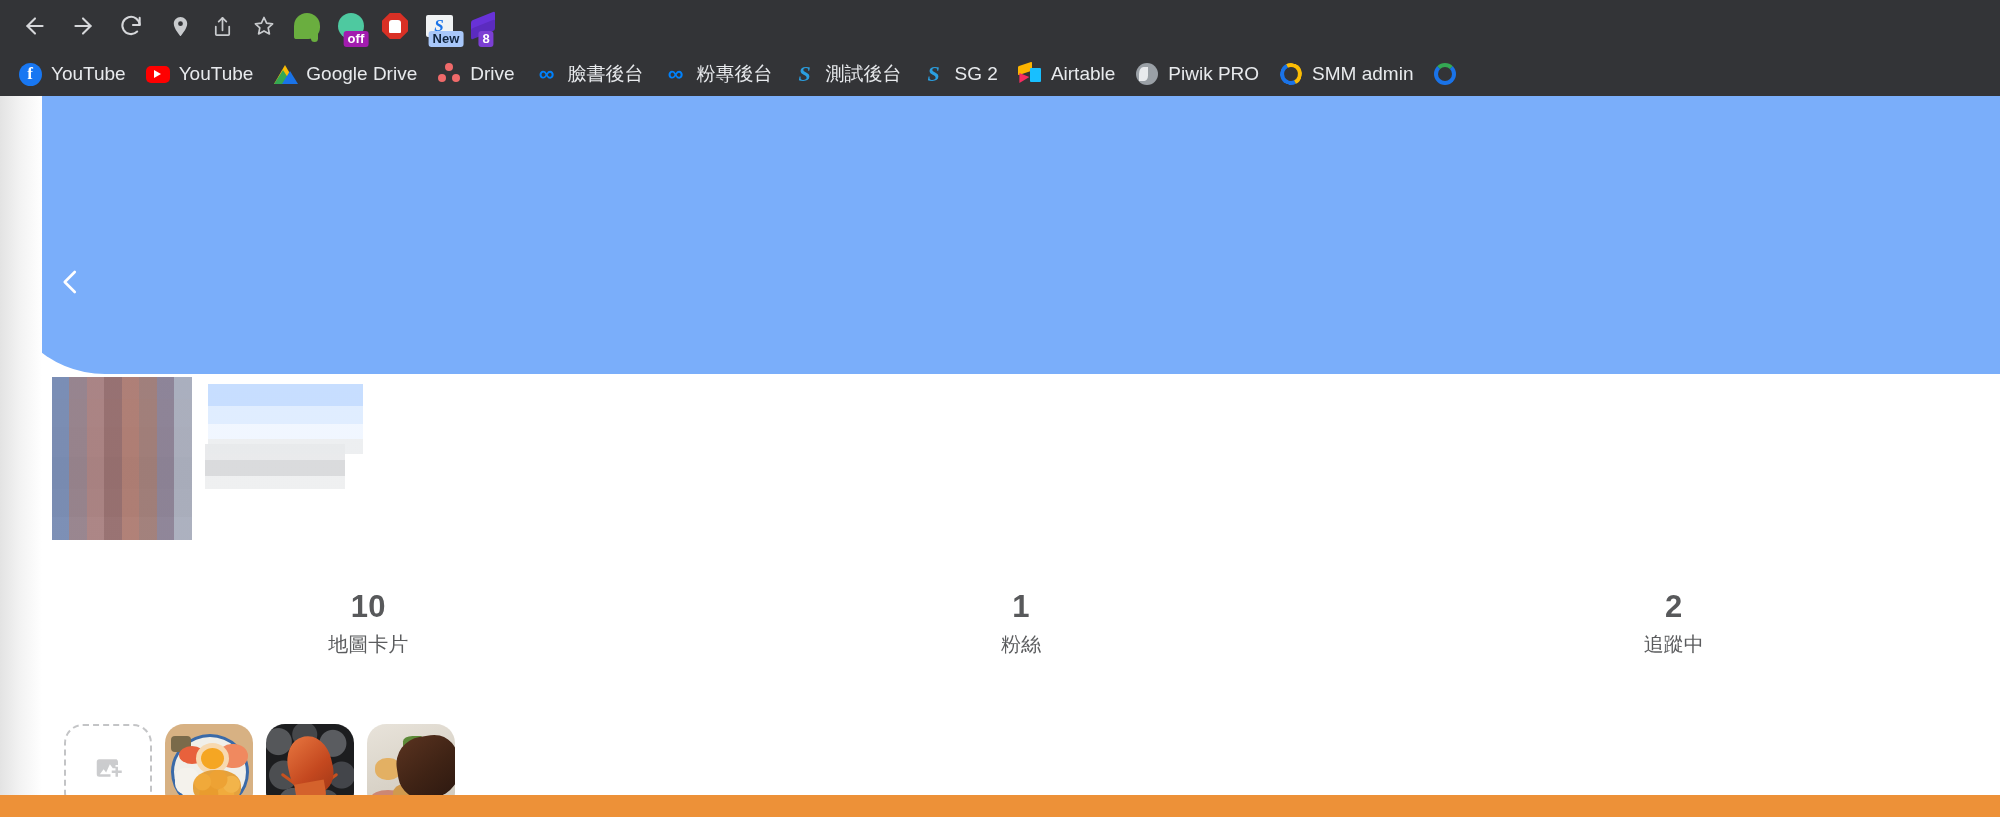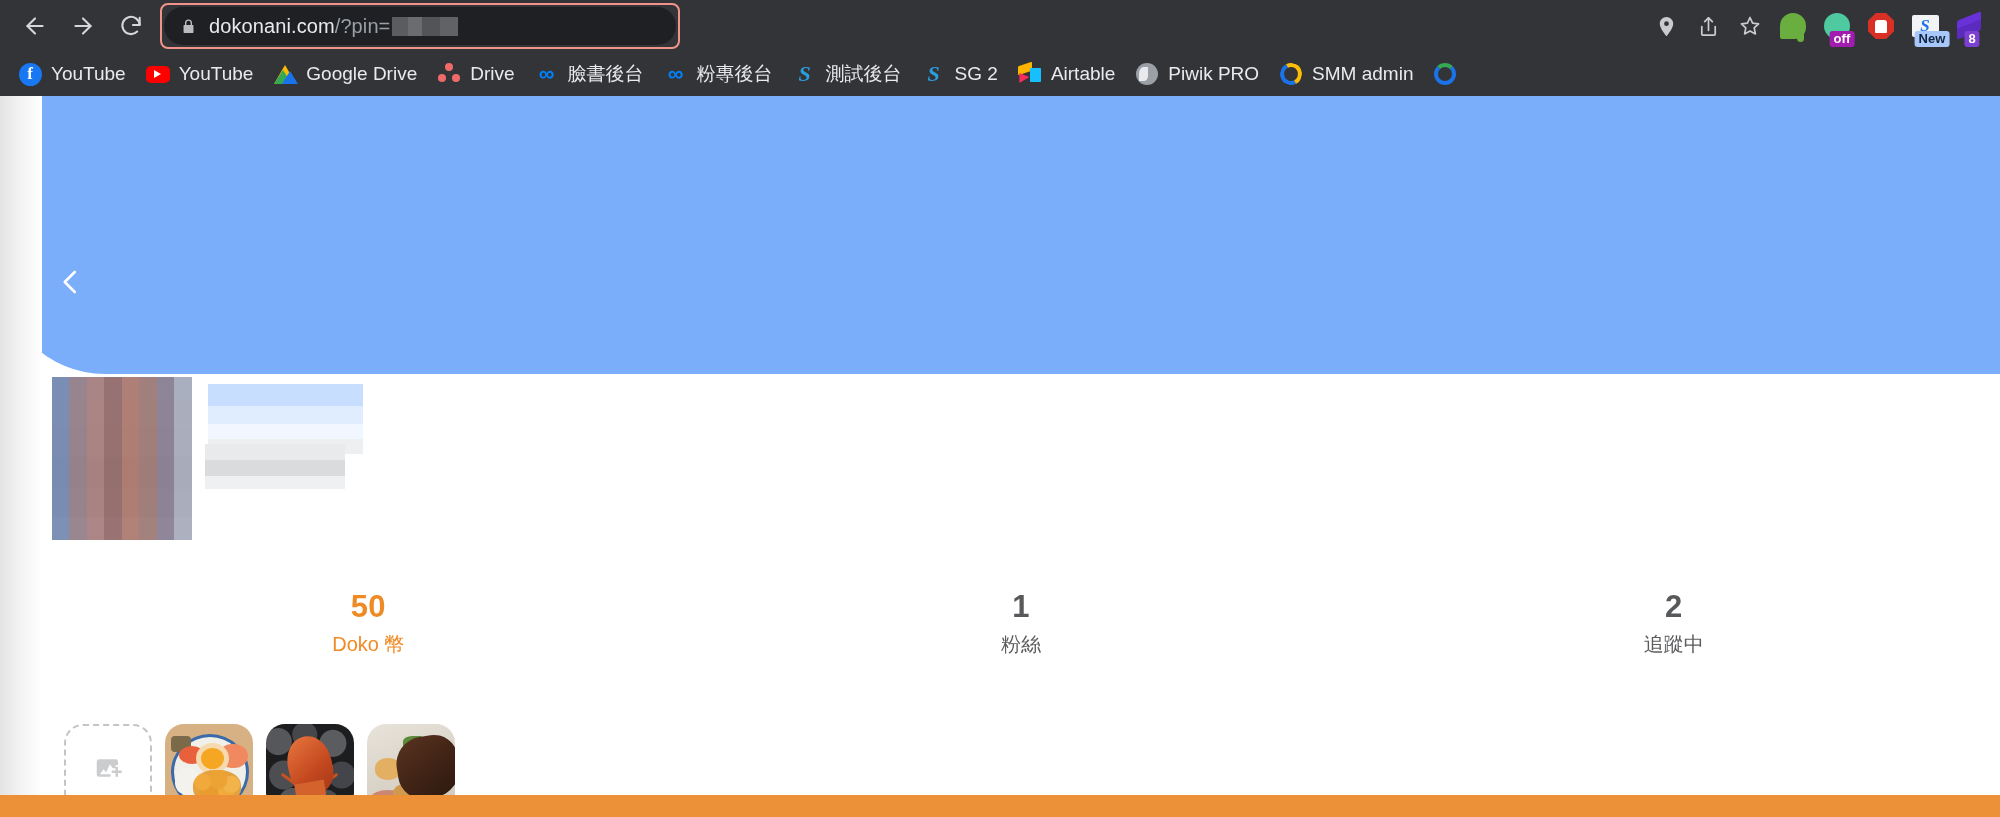--- a/index.html
+++ b/index.html
@@ -321,36 +321,20 @@
           </svg>
       </div>
       <div class="nav-btn">
         <svg width="26" height="26" viewBox="0 0 24 24" fill="none" stroke="currentColor" stroke-width="1.9" stroke-linecap="round" stroke-linejoin="round">
             <path d="M20 11a8 8 0 10-2.3 6.1"></path>
             <path d="M20 4.5V11h-6.2"></path>
           </svg>
       </div>
     </div>
 
-    <div class="omnibox-wrap">
-      <div class="omnibox-highlight">
-        <div class="omnibox">
-          <span class="lock-icon">
-            <svg width="17" height="19" viewBox="0 0 24 24" fill="currentColor">
-                <path d="M12 2a5 5 0 00-5 5v3H6a1 1 0 00-1 1v9a1 1 0 001 1h12a1 1 0 001-1v-9a1 1 0 00-1-1h-1V7a5 5 0 00-5-5zm0 2a3 3 0 013 3v3H9V7a3 3 0 013-3z"></path>
-              </svg>
-          </span>
-          <span class="url-text">
-              <span>dokonani.com</span>
-              <span class="dim">/?pin=</span>
-              <span class="url-redact"></span>
-            </span>
-        </div>
-      </div>
-    </div>
 
     <div class="toolbar-right">
       <div class="tb-ico">
         <svg width="23" height="23" viewBox="0 0 24 24" fill="currentColor">
             <path d="M12 2C8.1 2 5 5.1 5 9c0 5.2 7 13 7 13s7-7.8 7-13c0-3.9-3.1-7-7-7zm0 9.5A2.5 2.5 0 1112 6.5a2.5 2.5 0 010 5z"></path>
           </svg>
       </div>
       <div class="tb-ico">
         <svg width="23" height="23" viewBox="0 0 24 24" fill="none" stroke="currentColor" stroke-width="1.8" stroke-linecap="round" stroke-linejoin="round">
             <path d="M12 3v13"></path>
@@ -482,23 +466,23 @@
     <svg width="30" height="36" viewBox="0 0 24 24" fill="none" stroke="#ffffff" stroke-width="2.1" stroke-linecap="round" stroke-linejoin="round">
         <path d="M15 4L7 12l8 8"></path>
       </svg>
   </div>
 
   <div class="avatar-redact"></div>
   <div class="name-redact"></div>
   <div class="name-redact2"></div>
 
   <div class="stats">
-    <div class="stat accent">
-      <div class="stat-value">50</div>
-      <div class="stat-label">Doko 幣</div>
+    <div class="stat">
+      <div class="stat-value">10</div>
+      <div class="stat-label">地圖卡片</div>
     </div>
     <div class="stat">
       <div class="stat-value">1</div>
       <div class="stat-label">粉絲</div>
     </div>
     <div class="stat">
       <div class="stat-value">2</div>
       <div class="stat-label">追蹤中</div>
     </div>
   </div>

